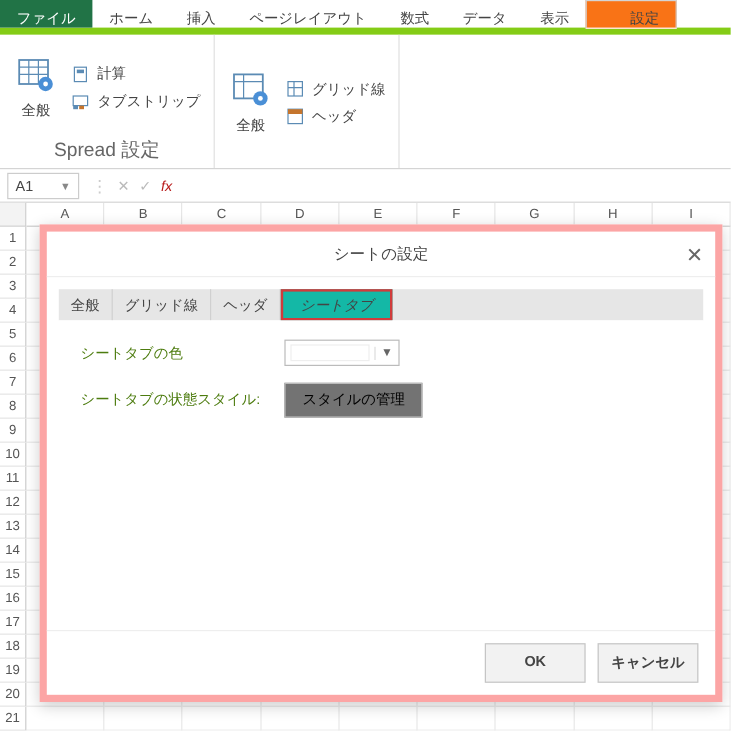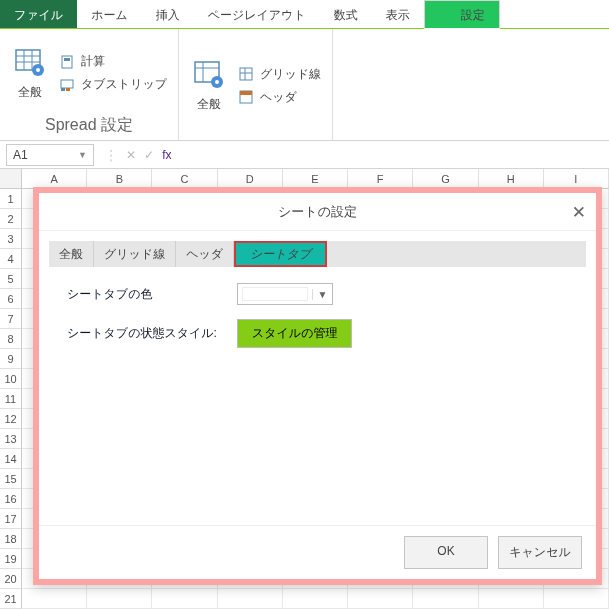--- a/index.html
+++ b/index.html
@@ -1,75 +1,76 @@
 <!DOCTYPE html>
 <html><head>
   <meta charset="utf-8">
   <style>
     * { box-sizing: border-box; margin: 0; padding: 0; }
     body { font-family: "Meiryo", "Yu Gothic", sans-serif; font-size: 12px; color: #444; background: #fff; width: 609px; height: 609px; overflow: hidden; position: relative; }
     
-    .ribbon-tabs { display: flex; background: #fff; border-bottom: 1px solid #84cc16; height: 29px; }
+    .ribbon-tabs { display: flex; background: #fff; border-bottom: 6px solid #84cc16; height: 29px; }
     .ribbon-tab { padding: 7px 14px 6px; cursor: pointer; color: #444; font-size: 12px; }
     .ribbon-tab.active-file { background: #217346; color: #fff; }
-    .ribbon-tab.active-settings { border: 1px solid #d4d4d4; border-bottom: 1px solid #fff; background: #22c55e; margin-bottom: -1px; padding-top: 6px; padding-left: 36px; }
+    .ribbon-tab.active-settings { border: 1px solid #d4d4d4; border-bottom: 1px solid #fff; background: #f97316; margin-bottom: -1px; padding-top: 6px; padding-left: 36px; }
     
     .ribbon-content { display: flex; background: #fff; border-bottom: 1px solid #d4d4d4; height: 112px; }
     .ribbon-group { display: flex; flex-direction: column; border-right: 1px solid #e0e0e0; padding: 4px 6px 2px; }
     .ribbon-group-body { display: flex; flex: 1; }
     .ribbon-group-label { text-align: center; font-size: 16px; color: #666; padding: 2px 0; }
     .big-button { display: flex; flex-direction: column; align-items: center; justify-content: center; padding: 4px 8px; cursor: pointer; }
     .big-button svg { margin-bottom: 6px; }
     .small-buttons { display: flex; flex-direction: column; justify-content: center; }
     .small-button { display: flex; align-items: center; padding: 3px 5px; cursor: pointer; }
     .small-button svg { margin-right: 6px; }
     
     .formula-bar { display: flex; align-items: center; height: 28px; border-bottom: 1px solid #d4d4d4; padding: 0 6px; }
-    .name-box { border: 1px solid #ccc; background: #fff; display: flex; align-items: center; height: 22px; width: 88px; padding: 0 6px; margin-right: 6px; font-size: 12px; justify-content: space-between; }
+    .name-box { border: 1px solid #ccc; background: #fff; display: flex; align-items: center; height: 22px; width: 60px; padding: 0 6px; margin-right: 6px; font-size: 12px; justify-content: space-between; }
     .name-box .dd { color: #888; font-size: 9px; }
     .fb-sep { color: #ccc; margin: 0 4px; font-size: 14px; }
     .fb-icon { color: #bbb; margin: 0 4px; font-size: 12px; cursor: pointer; }
-    .fb-fx { color: #4c1d95; margin: 0 4px; font-size: 12px; cursor: pointer; }
+    .fb-fx { color: #b91c1c; font-style: italic; margin: 0 4px; font-size: 12px; cursor: pointer; }
     
     .grid-area { display: flex; position: relative; }
     .row-headers { display: flex; flex-direction: column; width: 22px; }
     .corner { height: 20px; border-right: 1px solid #ccc; border-bottom: 1px solid #ccc; background: #f3f3f3; }
     .row-header { height: 20px; border-right: 1px solid #ccc; border-bottom: 1px solid #e0e0e0; background: #fff; text-align: center; font-size: 11px; line-height: 20px; color: #555; }
     .col-headers-cells { flex: 1; overflow: hidden; }
     .col-headers { display: flex; height: 20px; }
     .col-header { width: 66px; border-right: 1px solid #e0e0e0; border-bottom: 1px solid #ccc; background: #fff; text-align: center; font-size: 11px; line-height: 20px; color: #555; }
     .cells-row { display: flex; height: 20px; }
     .cell { width: 66px; border-right: 1px solid #e8e8e8; border-bottom: 1px solid #e8e8e8; }
     
     .dialog { position: absolute; top: 187px; left: 33px; width: 569px; height: 398px; background: #fff; border: 6px solid #fca5a5; box-shadow: 0 3px 12px rgba(0,0,0,.2); display: flex; flex-direction: column; }
     .dialog-header { display: flex; align-items: center; justify-content: center; height: 38px; position: relative; border-bottom: 1px solid #eee; }
     .dialog-title { font-size: 13px; color: #444; }
     .dialog-close { position: absolute; right: 10px; top: 9px; font-size: 17px; color: #666; cursor: pointer; }
     .dialog-tabs { display: flex; background: #e6e6e6; margin: 10px 10px 0; height: 26px; }
     .dtab { border-right: 1px solid #d0d0d0; padding: 5px 10px; font-size: 12px; color: #444; cursor: pointer; }
     .dtab.active { background: #14b8a6; border: 2px solid #d13b3b; outline-offset: -1px; padding: 3px 14px; font-style: italic; }
     .dialog-body { flex: 1; padding: 16px 18px; background: #fff; margin: 0 10px; }
     .form-row { display: flex; align-items: center; margin-bottom: 14px; font-size: 12px; }
-    .form-label { width: 170px; color: #0f172a; }
+    .form-label { width: 170px; color: #4d7c0f; }
     .color-picker { width: 96px; height: 22px; border: 1px solid #bbb; display: flex; align-items: center; background: #fff; cursor: pointer; }
     .color-swatch { flex: 1; height: 14px; margin: 0 4px; background: #fff; border: 1px solid #eee; }
     .color-dd { width: 20px; text-align: center; color: #666; border-left: 1px solid #ddd; font-size: 10px; }
-    .btn { border: 1px solid #bbb; background: #84cc16; padding: 5px 14px; font-size: 12px; cursor: pointer; }
-    .dialog-footer { display: flex; justify-content: flex-end; padding: 10px 14px; gap: 10px; border-top: 1px solid #eee; }
+    .btn { border: 1px solid #bbb; background: #737373; padding: 5px 14px; font-size: 12px; cursor: pointer; }
+    .dialog-footer { display: flex; justify-content: flex-end; padding: 10px 14px; gap: 10px; border-top: 1px solid #eee; font-weight: bold; }
     .btn-footer { border: 1px solid #c5c5c5; background: #f2f2f2; padding: 7px 0; width: 84px; text-align: center; font-size: 12px; cursor: pointer; }
   </style>
 </head>
 <body>
 
 <div class="ribbon-tabs">
   <div class="ribbon-tab active-file">ファイル</div>
   <div class="ribbon-tab">ホーム</div>
   <div class="ribbon-tab">挿入</div>
   <div class="ribbon-tab">ページレイアウト</div>
   <div class="ribbon-tab">数式</div>
+  <div class="ribbon-tab">データ</div>
   <div class="ribbon-tab">表示</div>
   <div class="ribbon-tab active-settings">設定</div>
 </div>
 
 <div class="ribbon-content">
   <div class="ribbon-group">
     <div class="ribbon-group-body">
       <div class="big-button">
         <svg width="32" height="32">
             <rect x="2" y="4" width="24" height="20" fill="none" stroke="#5b8bb4" stroke-width="1.5"></rect>

